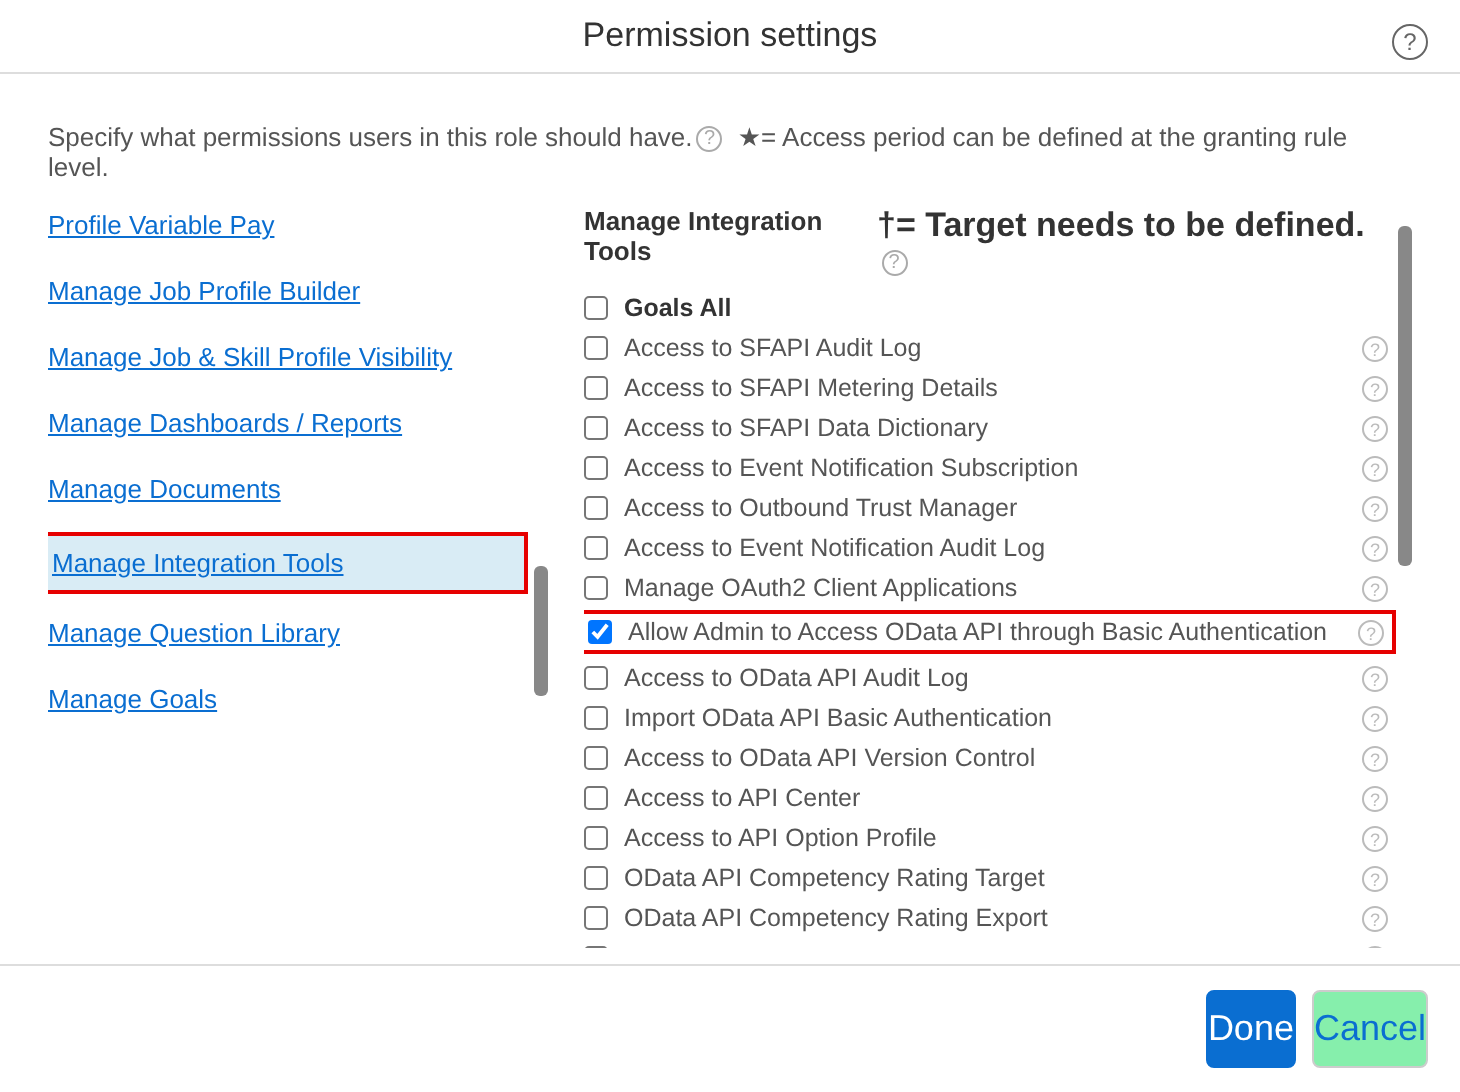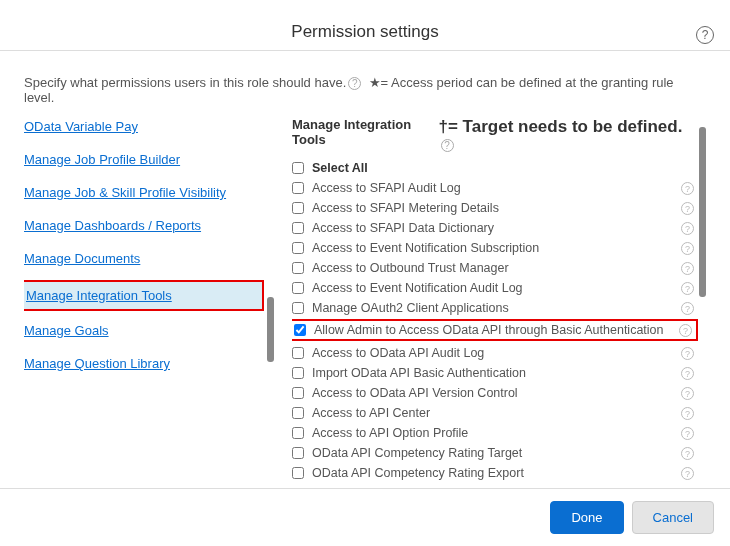--- a/index.html
+++ b/index.html
@@ -14,21 +14,20 @@
       flex-direction: column;
       position: relative;
     }
     .dialog-header {
       display: flex;
       align-items: center;
       justify-content: center;
       padding: 8px 16px;
       border-bottom: 1px solid #ddd;
       position: relative;
-      margin-top: 14px;
     }
     .dialog-title {
       font-size: 17px;
       font-weight: normal;
       color: #333;
     }
     .header-help {
       position: absolute;
       right: 16px;
       top: 12px;
@@ -182,32 +181,32 @@
     }
     .footer {
       border-top: 1px solid #ddd;
       padding: 12px 16px;
       display: flex;
       justify-content: flex-end;
       gap: 8px;
       background: #fff;
     }
     .btn {
-      padding: 8px 20px;
-      font-size: 13px;
+      padding: 8px 0;
+      font-size: 18px;
       border-radius: 4px;
       cursor: pointer;
     }
     .btn-primary {
       background: #0a6ed1;
       color: #fff;
       border: 1px solid #0a6ed1;
     }
     .btn-secondary {
-      background: #e5e5e5;
+      background: #86efac;
       color: #0a6ed1;
       border: 1px solid #ccc;
     }
   </style>
 </head>
 <body>
 
 <div class="dialog-header">
   <span class="dialog-title">Permission settings</span>
   <span class="header-help">?</span>
@@ -215,44 +214,44 @@
 
 <div class="content">
   <div class="instruction">
     <span>Specify what permissions users in this role should have.</span><span class="help-inline">?</span>
     <span>★= Access period can be defined at the granting rule level.</span>
   </div>
 
   <div class="columns">
     <nav class="left-nav">
       <ul id="nav-list">
-          <li><a href="#">OData Variable Pay</a></li>
+          <li><a href="#">Profile Variable Pay</a></li>
           <li><a href="#">Manage Job Profile Builder</a></li>
           <li><a href="#">Manage Job &amp; Skill Profile Visibility</a></li>
           <li><a href="#">Manage Dashboards / Reports</a></li>
           <li><a href="#">Manage Documents</a></li>
           <li class="selected"><a href="#">Manage Integration Tools</a></li>
+          <li><a href="#">Manage Question Library</a></li>
           <li><a href="#">Manage Goals</a></li>
-          <li><a href="#">Manage Question Library</a></li>
         </ul>
       <div class="left-scroll-indicator"></div>
     </nav>
 
     <div class="right-panel">
       <div class="right-header">
         <span class="section-title">Manage Integration Tools</span>
         <span>
           <span class="target-note">†= Target needs to be defined.</span>
           <span class="help-inline">?</span>
         </span>
       </div>
       <ul class="perm-list" id="perm-list">
           <li class="select-all">
             <input type="checkbox" style="">
-            <span class="label-txt">Select All</span>
+            <span class="label-txt">Goals All</span>
           </li>
           <li>
             <input type="checkbox" style="">
             <span class="label-txt">Access to SFAPI Audit Log</span>
             <span class="info-icon">?</span>
           </li>
           <li>
             <input type="checkbox" style="">
             <span class="label-txt">Access to SFAPI Metering Details</span>
             <span class="info-icon">?</span>

